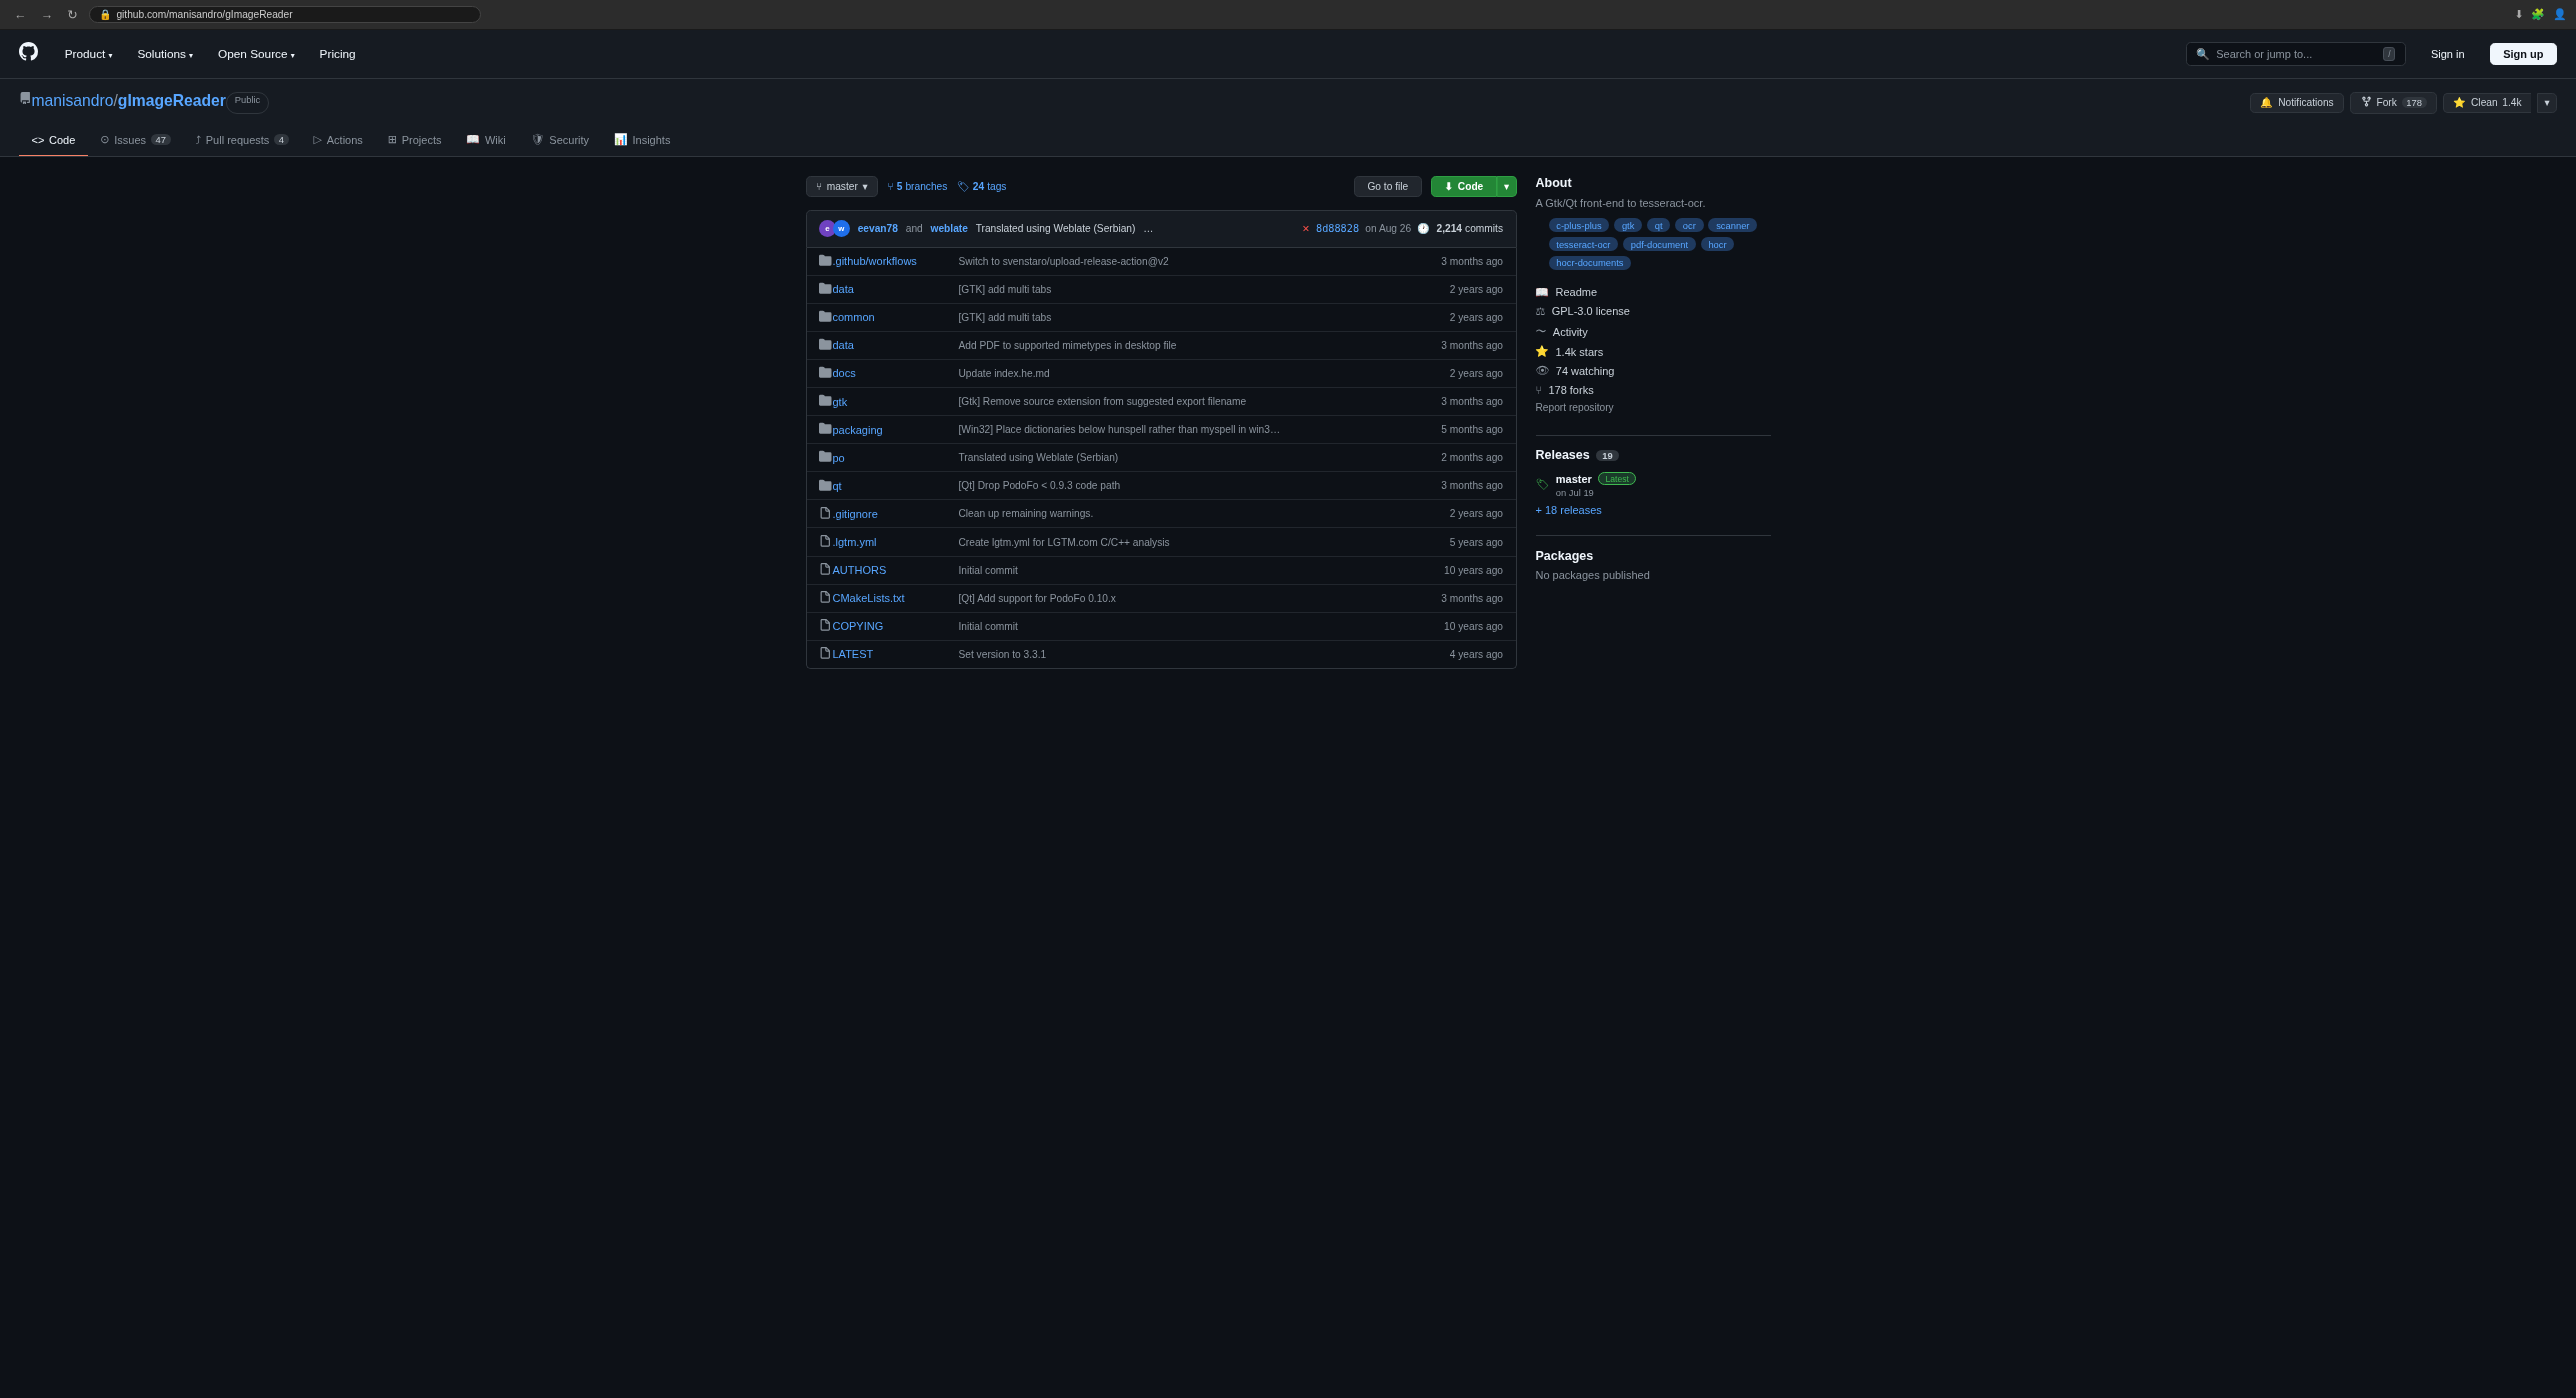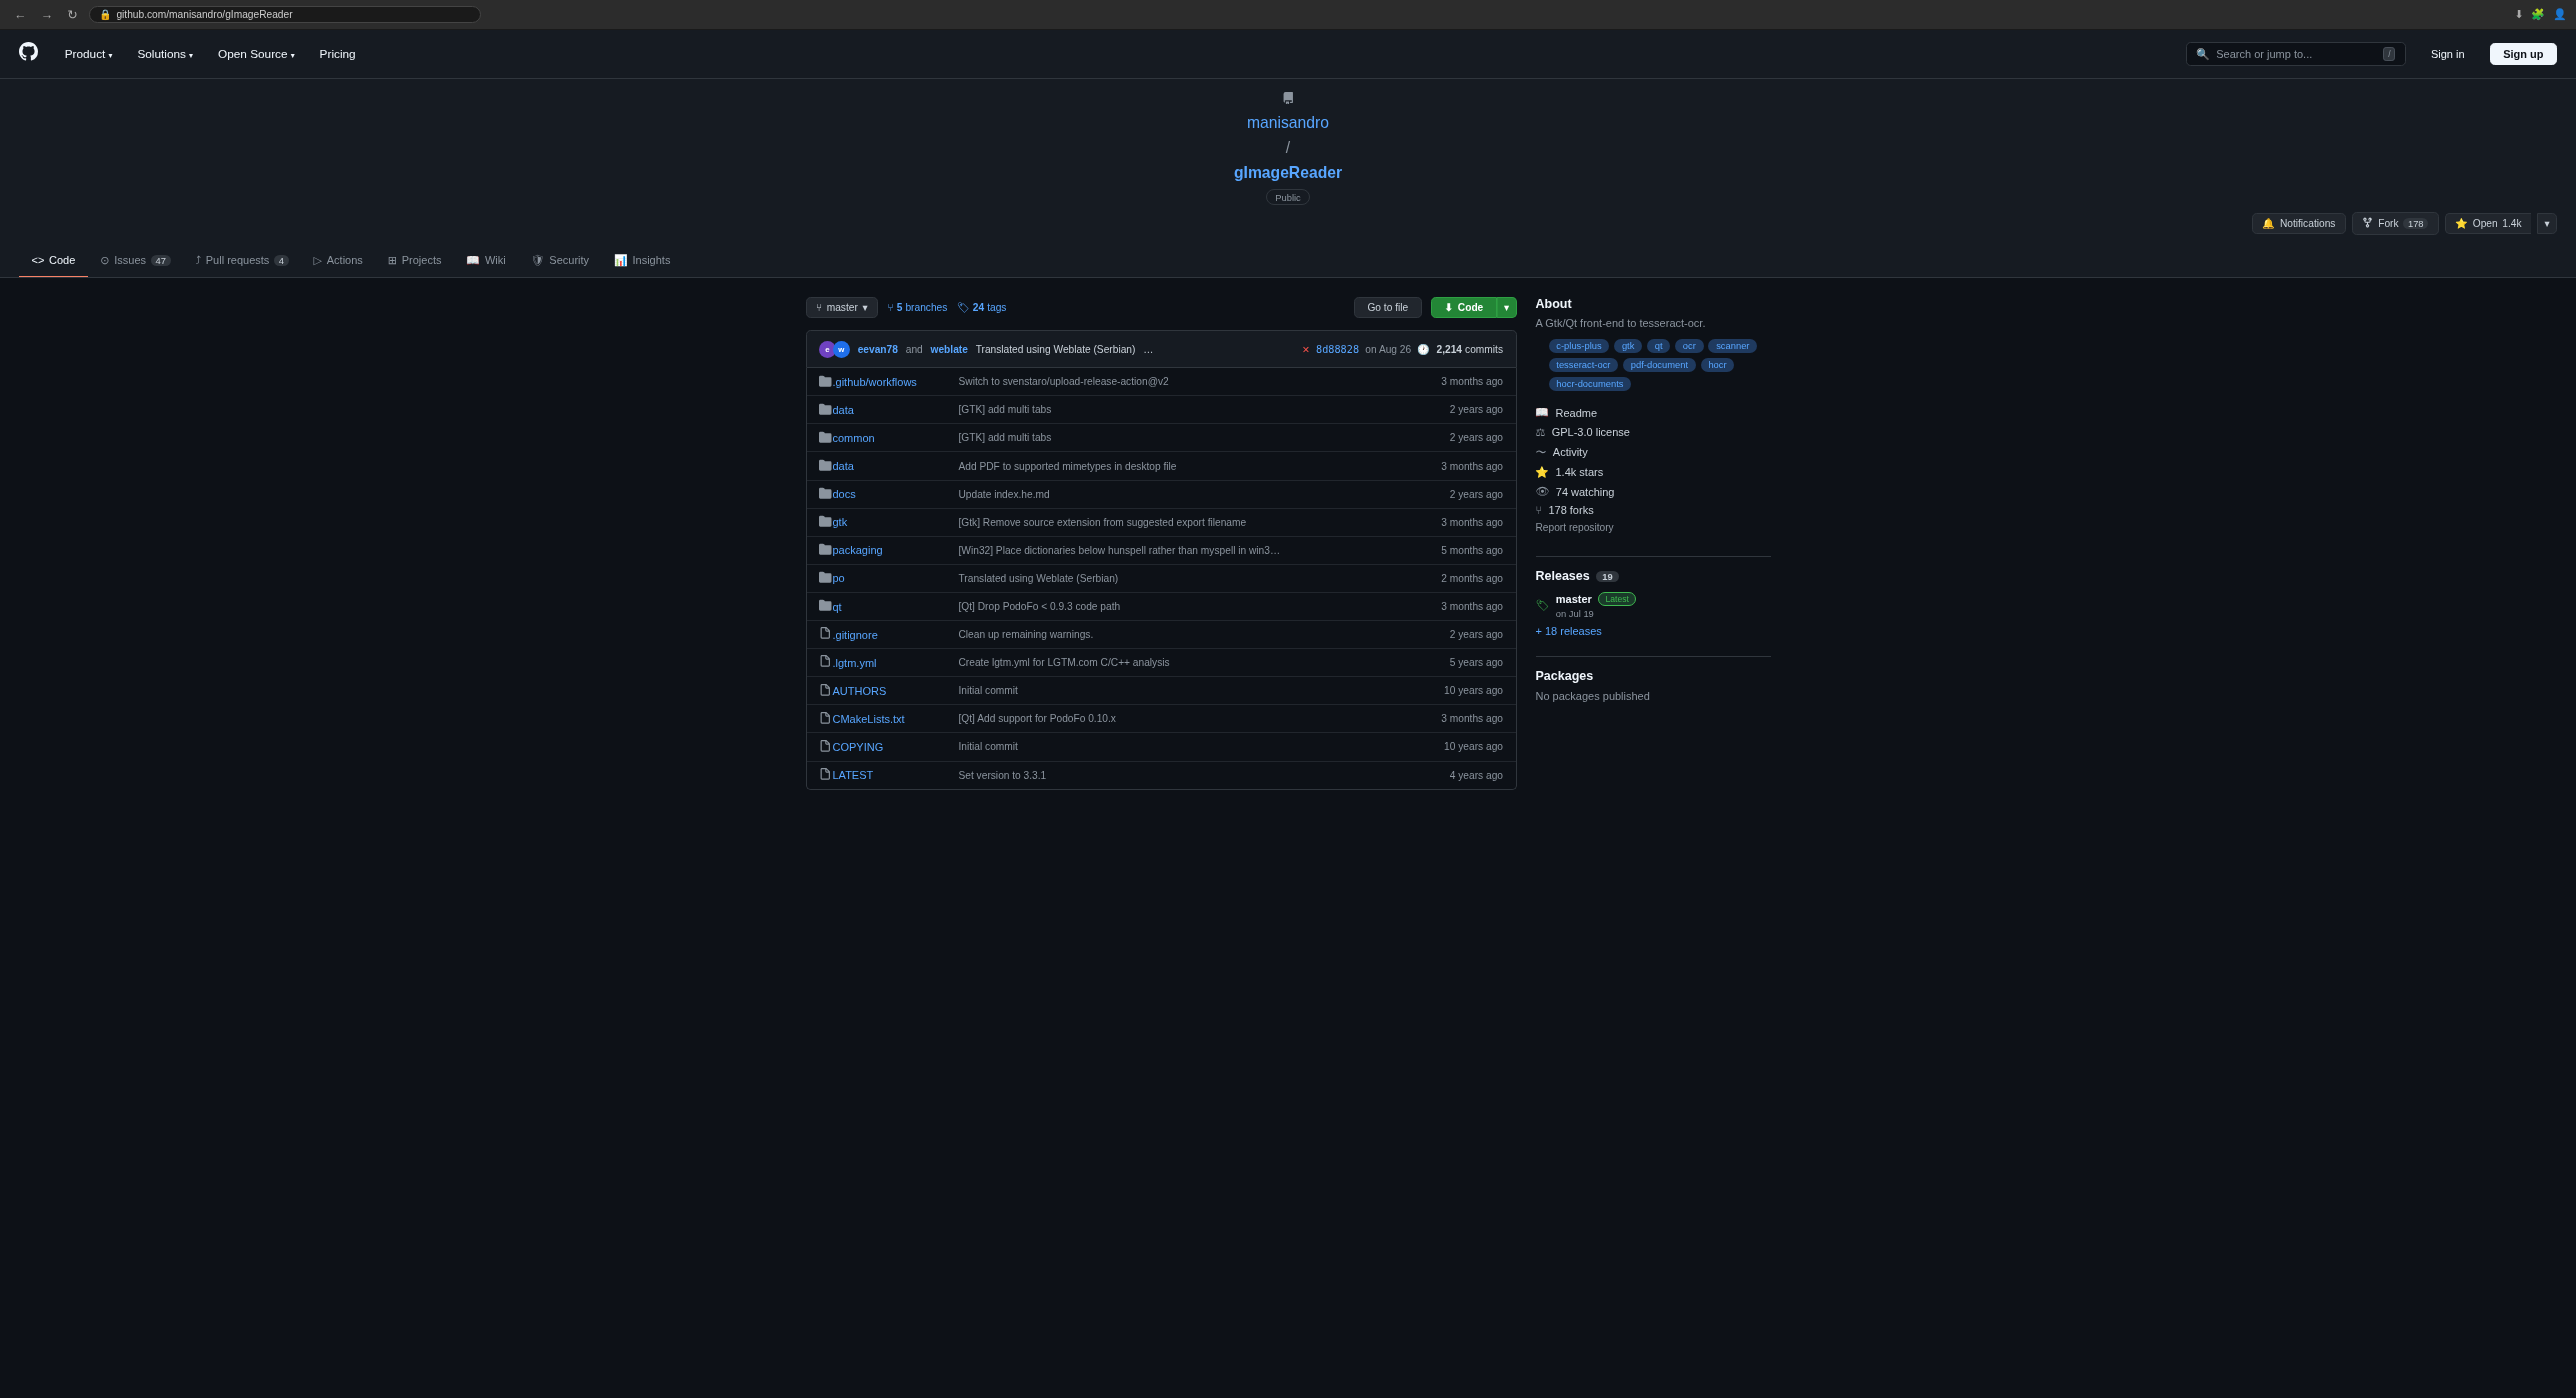--- a/index.html
+++ b/index.html
@@ -122,24 +122,22 @@
     }
 
     
     .repo-header {
       background: #161b22;
       border-bottom: 0.8px solid #30363d;
       padding: 12.5px 19px 0;
     }
     .repo-title-row {
       display: flex;
-      align-items: center;
-      gap: 7px;
+      gap: 0;
       margin-bottom: 9.4px;
-      flex-direction: column;
     }
     .repo-icon { color: #8b949e; font-size: 12.5px; }
     .repo-owner { color: #58a6ff; font-size: 15.7px; font-weight: 400; }
     .repo-sep { color: #8b949e; font-size: 15.7px; }
     .repo-name { color: #58a6ff; font-size: 15.7px; font-weight: 700; }
     .public-badge {
       background: transparent;
       border: 0.8px solid #30363d;
       border-radius: 15.7px;
       padding: 1.6px 7.8px;
@@ -496,21 +494,21 @@
         <span>
           <svg width="11" height="11" viewBox="0 0 16 16" fill="#c9d1d9">
             <path d="M5 3.25a.75.75 0 11-1.5 0 .75.75 0 011.5 0zm0 2.122a2.25 2.25 0 10-1.5 0v.878A2.25 2.25 0 005.75 8.5h1.5v2.128a2.251 2.251 0 101.5 0V8.5h1.5a2.25 2.25 0 002.25-2.25v-.878a2.25 2.25 0 10-1.5 0v.878a.75.75 0 01-.75.75h-4.5A.75.75 0 015 6.25v-.878zm3.75 7.378a.75.75 0 11-1.5 0 .75.75 0 011.5 0zm3-8.75a.75.75 0 11-1.5 0 .75.75 0 011.5 0z"></path>
           </svg>
         </span>
         <span>Fork</span>
         <span class="count">178</span>
       </button>
       <button class="star-btn">
         <span>⭐</span>
-        <span>Open</span>
+        <span>Clean</span>
         <span>1.4k</span>
       </button>
       <button class="star-count-btn">▾</button>
     </div>
   </div>
 
   <div class="repo-tabs">
     <div class="repo-tab active">
       <span>&lt;&gt;</span>
       <span>Code</span>

